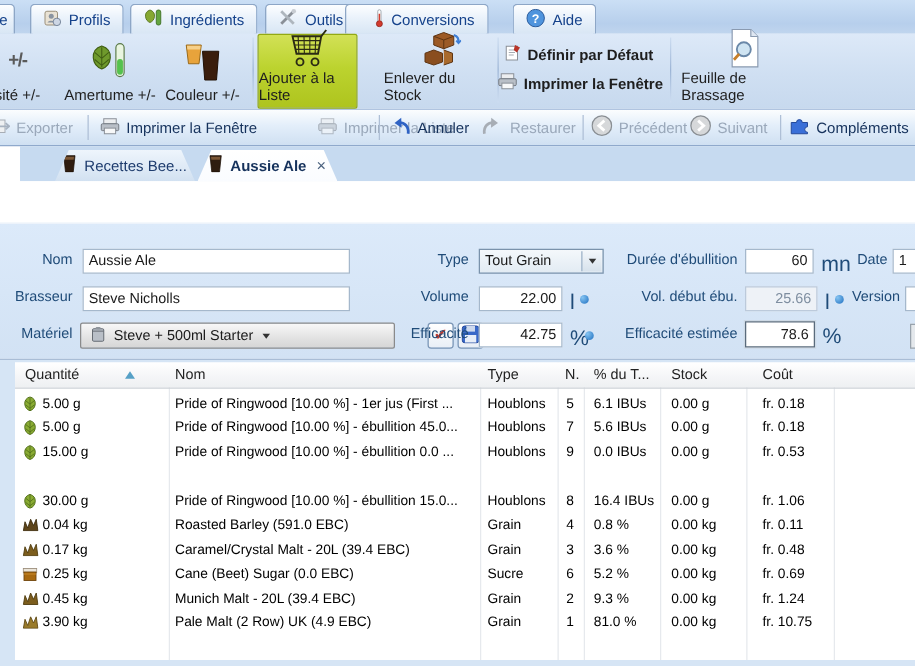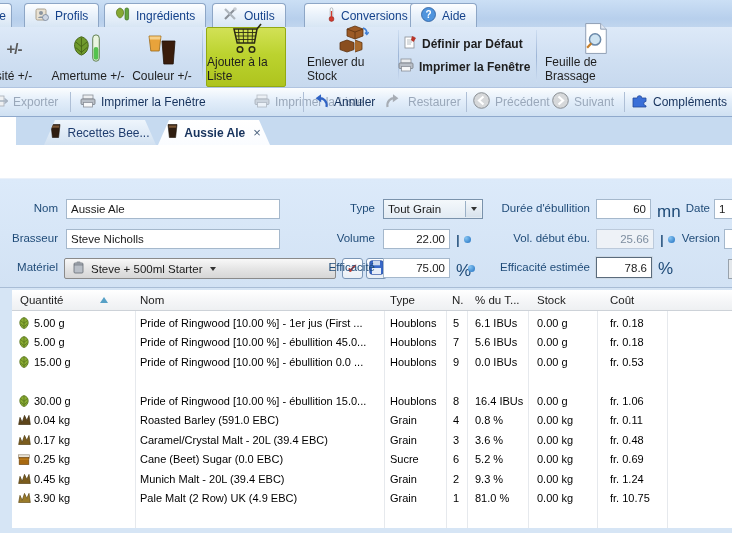--- a/index.html
+++ b/index.html
@@ -121,21 +121,21 @@
       <span>Ingrédients</span>
     </div>
     <div class="mtab" style="left:212px;">
       <span><svg width="15" height="14" viewBox="0 0 15 14">
             <path d="M2 12 12 2" stroke="#8a9098" stroke-width="2.2"></path>
             <path d="M2 2l10 10" stroke="#aeb6be" stroke-width="2.2"></path>
             <circle cx="12" cy="2" r="1.8" fill="#c7ccd2"></circle>
           </svg></span>
       <span>Outils</span>
     </div>
-    <div class="mtab" style="left:304px;padding-left:23px;">
+    <div class="mtab" style="left:276px;padding-left:23px;">
       <span><svg width="7" height="15" viewBox="0 0 7 15">
             <rect x="2.2" y=".8" width="2.6" height="10" rx="1.3" fill="#fff" stroke="#98a0a8" stroke-width=".7"></rect>
             <circle cx="3.5" cy="12" r="2.4" fill="#d23b2e" stroke="#8e1f16" stroke-width=".6"></circle>
             <rect x="2.9" y="4" width="1.2" height="7" fill="#d23b2e"></rect>
           </svg></span>
       <span>Conversions</span>
     </div>
     <div class="mtab" style="left:410px;">
       <span><svg width="15" height="15" viewBox="0 0 15 15">
             <circle cx="7.5" cy="7.5" r="7" fill="#4f94dd" stroke="#2a5a9a" stroke-width=".8"></circle>
@@ -408,42 +408,42 @@
     <span class="flabel" style="left:480px;top:53px;width:110px;">Vol. début ébu.</span>
     <div class="finput num grayed" style="left:596px;top:50px;width:58px;">
         <span>25.66</span>
       </div>
     <span class="funit" style="left:660px;top:53px;">l</span>
     <span class="dot" style="left:668px;top:57px;"></span>
     <span class="flabel" style="left:672px;top:53px;width:48px;">Version</span>
     <div class="finput" style="left:724px;top:50px;width:8px;"></div>
 
     <span class="flabel" style="left:8px;top:82px;width:50px;">Matériel</span>
-    <div class="mcombo" style="left:64px;top:79px;width:272px;">
+    <div class="mcombo" style="left:64px;top:79px;width:252px;">
       <span><svg width="11" height="13" viewBox="0 0 11 12">
             <rect x="1" y="1.5" width="9" height="10" rx="1" fill="#b9bfc7" stroke="#666c74" stroke-width=".8"></rect>
             <path d="M1 3.4h9" stroke="#666c74" stroke-width=".8"></path>
             <rect x="3.5" y="0" width="4" height="1.8" rx=".9" fill="#8f959c"></rect>
           </svg></span>
       <span>Steve + 500ml Starter</span>
       <span class="tri-down"></span>
     </div>
     <div class="sbtn" style="left:342px;top:79px;">
         <span class="check">✔</span>
       </div>
     <div class="sbtn" style="left:366px;top:79px;">
       <span><svg width="15" height="15" viewBox="0 0 15 15">
             <rect x=".8" y=".8" width="13.4" height="13.4" rx="2" fill="#3a69c8" stroke="#23479a" stroke-width=".8"></rect>
             <rect x="4" y=".8" width="7" height="4.5" fill="#cdd9ee"></rect>
             <rect x="3" y="8" width="9" height="6" fill="#e8eef8"></rect>
           </svg></span>
     </div>
     <span class="flabel" style="left:322px;top:82px;width:53px;">Efficacité</span>
     <div class="finput num" style="left:383px;top:79px;width:67px;">
-        <span>75.00</span>
+        <span>42.75</span>
       </div>
     <span class="funit" style="left:456px;top:82px;">%</span>
     <span class="dot" style="left:468px;top:86px;"></span>
     <span class="flabel" style="left:488px;top:82px;width:102px;">Efficacité estimée</span>
     <div class="finput num focusbox" style="left:596px;top:78px;width:56px;">
         <span>78.6</span>
       </div>
     <span class="funit" style="left:658px;top:80px;">%</span>
     <div class="abs" style="left:728px;top:80px;width:6px;height:18px;background:#e4e8ec;border:1px solid #98a2ac;"></div>
   </div>

